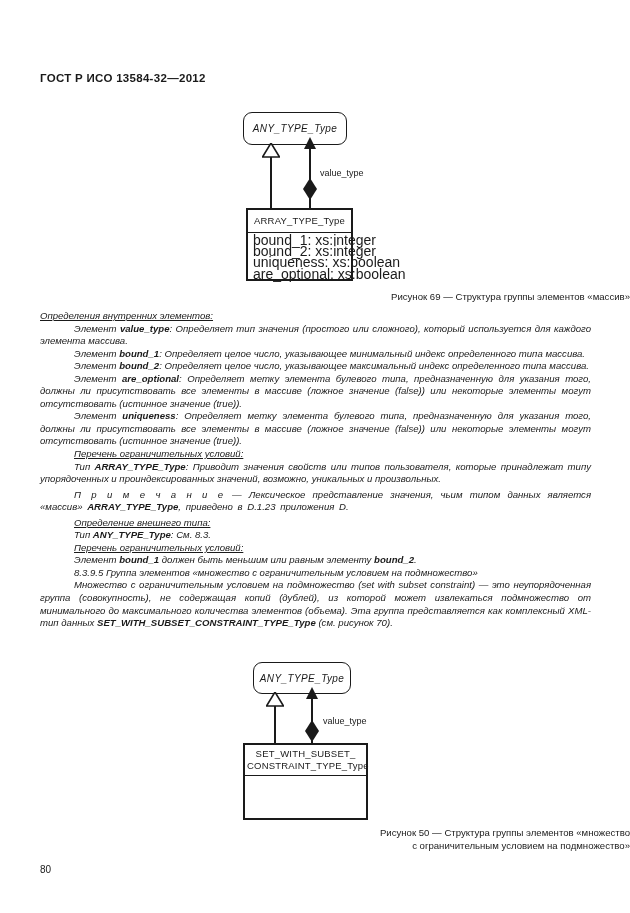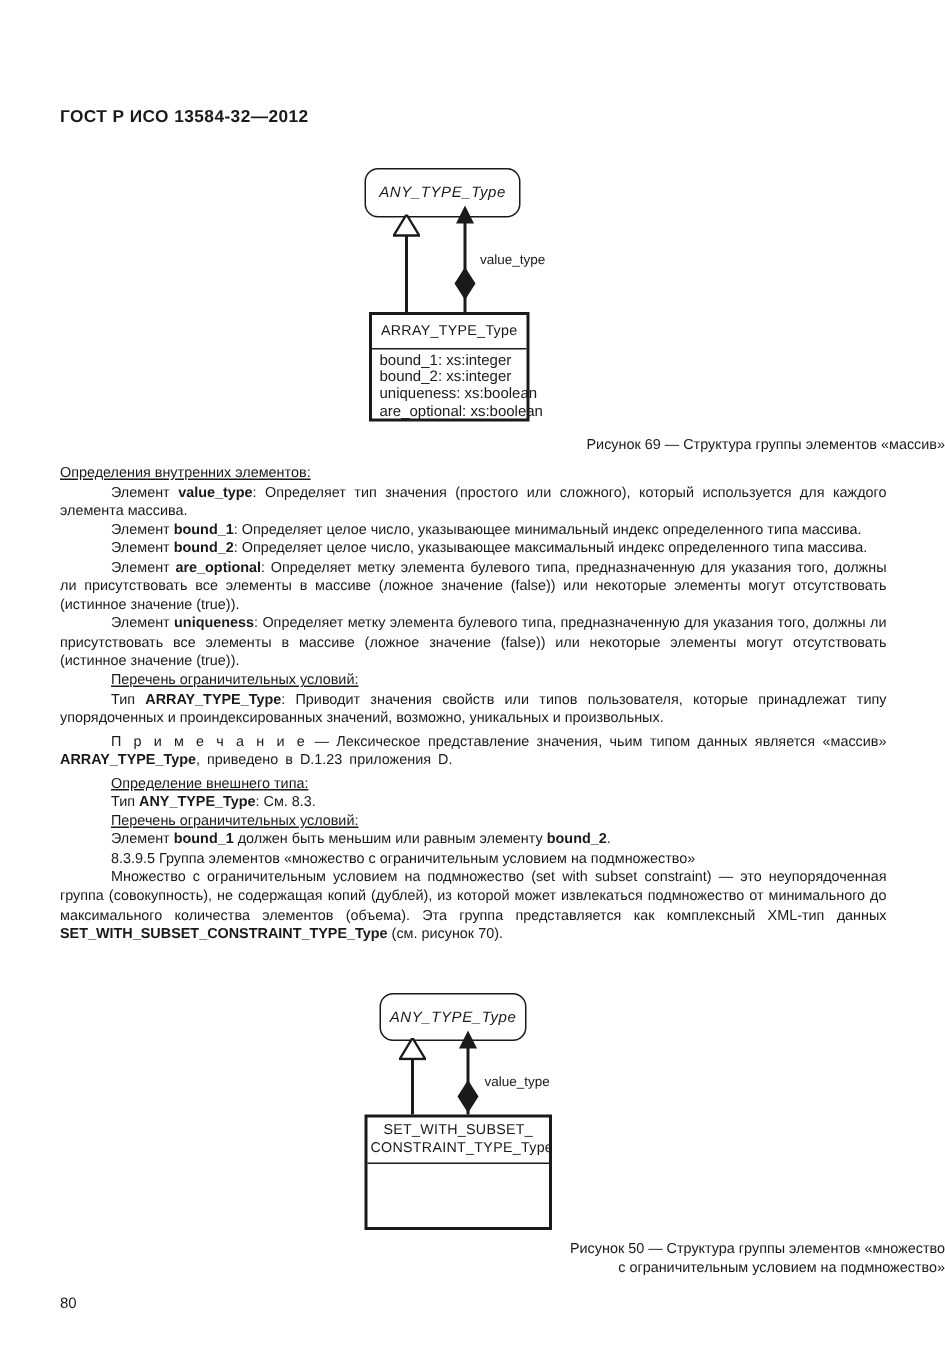--- a/index.html
+++ b/index.html
@@ -90,21 +90,21 @@
     font-size: 9.5px;
     letter-spacing: 0.2px;
     padding: 3px 2px 3px 2px;
     line-height: 11.5px;
   }
   .diag1 .cb-title { height: 23px; padding-top: 5px; }
   .diag2 .cb-title { height: 31px; padding-top: 3px; }
 
   .classbox .cb-attrs {
     padding: 2px 0 2px 5px;
-    font-size: 10px;
+    font-size: 14px;
     line-height: 11.2px;
   }
   .cb-attrs div { white-space: nowrap; }
 
   
   .vline {
     position: absolute;
     width: 2px;
     background: #1a1a1a;
   }
@@ -158,20 +158,21 @@
     left: 40px;
     top: 282px;
     width: 551px;
     font-size: 9.6px;
     line-height: 12.55px;
     text-align: justify;
   }
   .body-text p {
     margin: 0;
     text-indent: 34px;
+    font-style: italic;
   }
   .body-text p.noindent { text-indent: 0; }
   .body-text b { font-weight: bold; }
   .u { text-decoration: underline; }
   .note-spaced {
     letter-spacing: 1.6px;
     font-weight: normal;
   }
   .note-para {
     margin-top: 3px !important;

